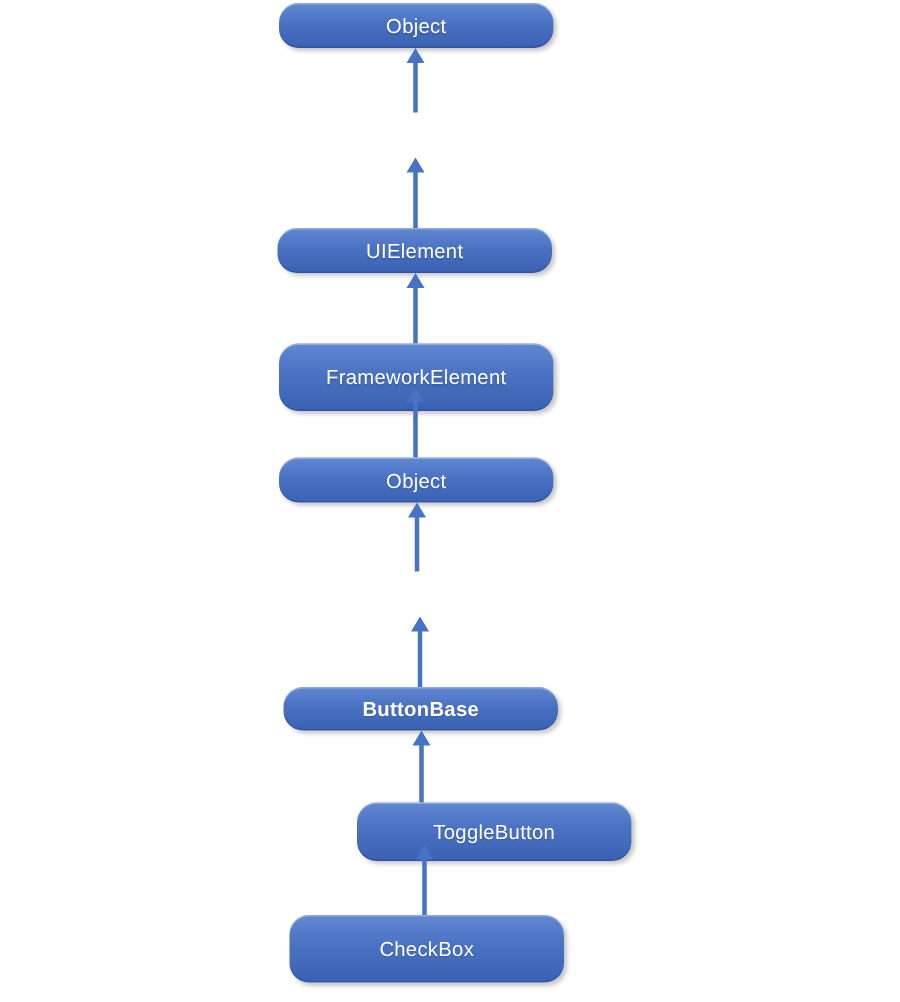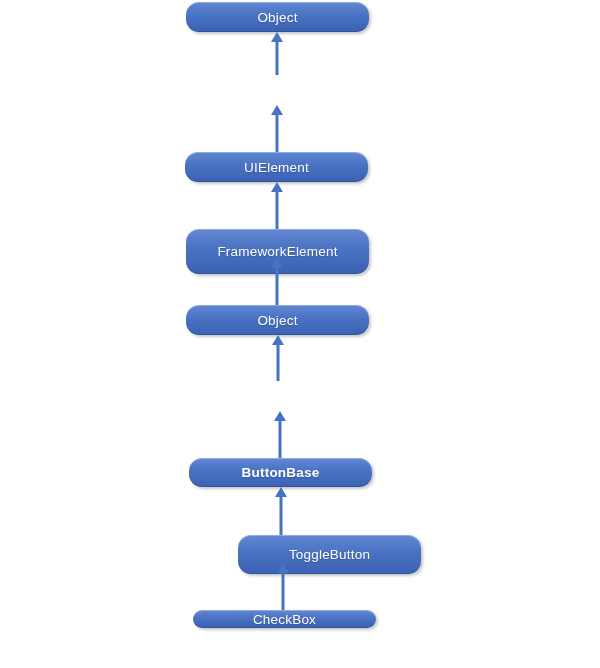--- a/index.html
+++ b/index.html
@@ -112,15 +112,15 @@
     <div class="line"></div>
   </div>
 
   <div class="node" style="left:192px; top:535px; height:39px;margin-left:46px;">ToggleButton</div>
 
   <div class="arrow" style="left:277px; top:563px; height:47px;">
     <div class="head"></div>
     <div class="line"></div>
   </div>
 
-  <div class="node" style="left:193px; top:610px; height:18px;">CheckBox</div>
+  <div class="node" style="left:193px; top:610px; height:45px;">CheckBox</div>
 
 </div>
 
 </body></html>

